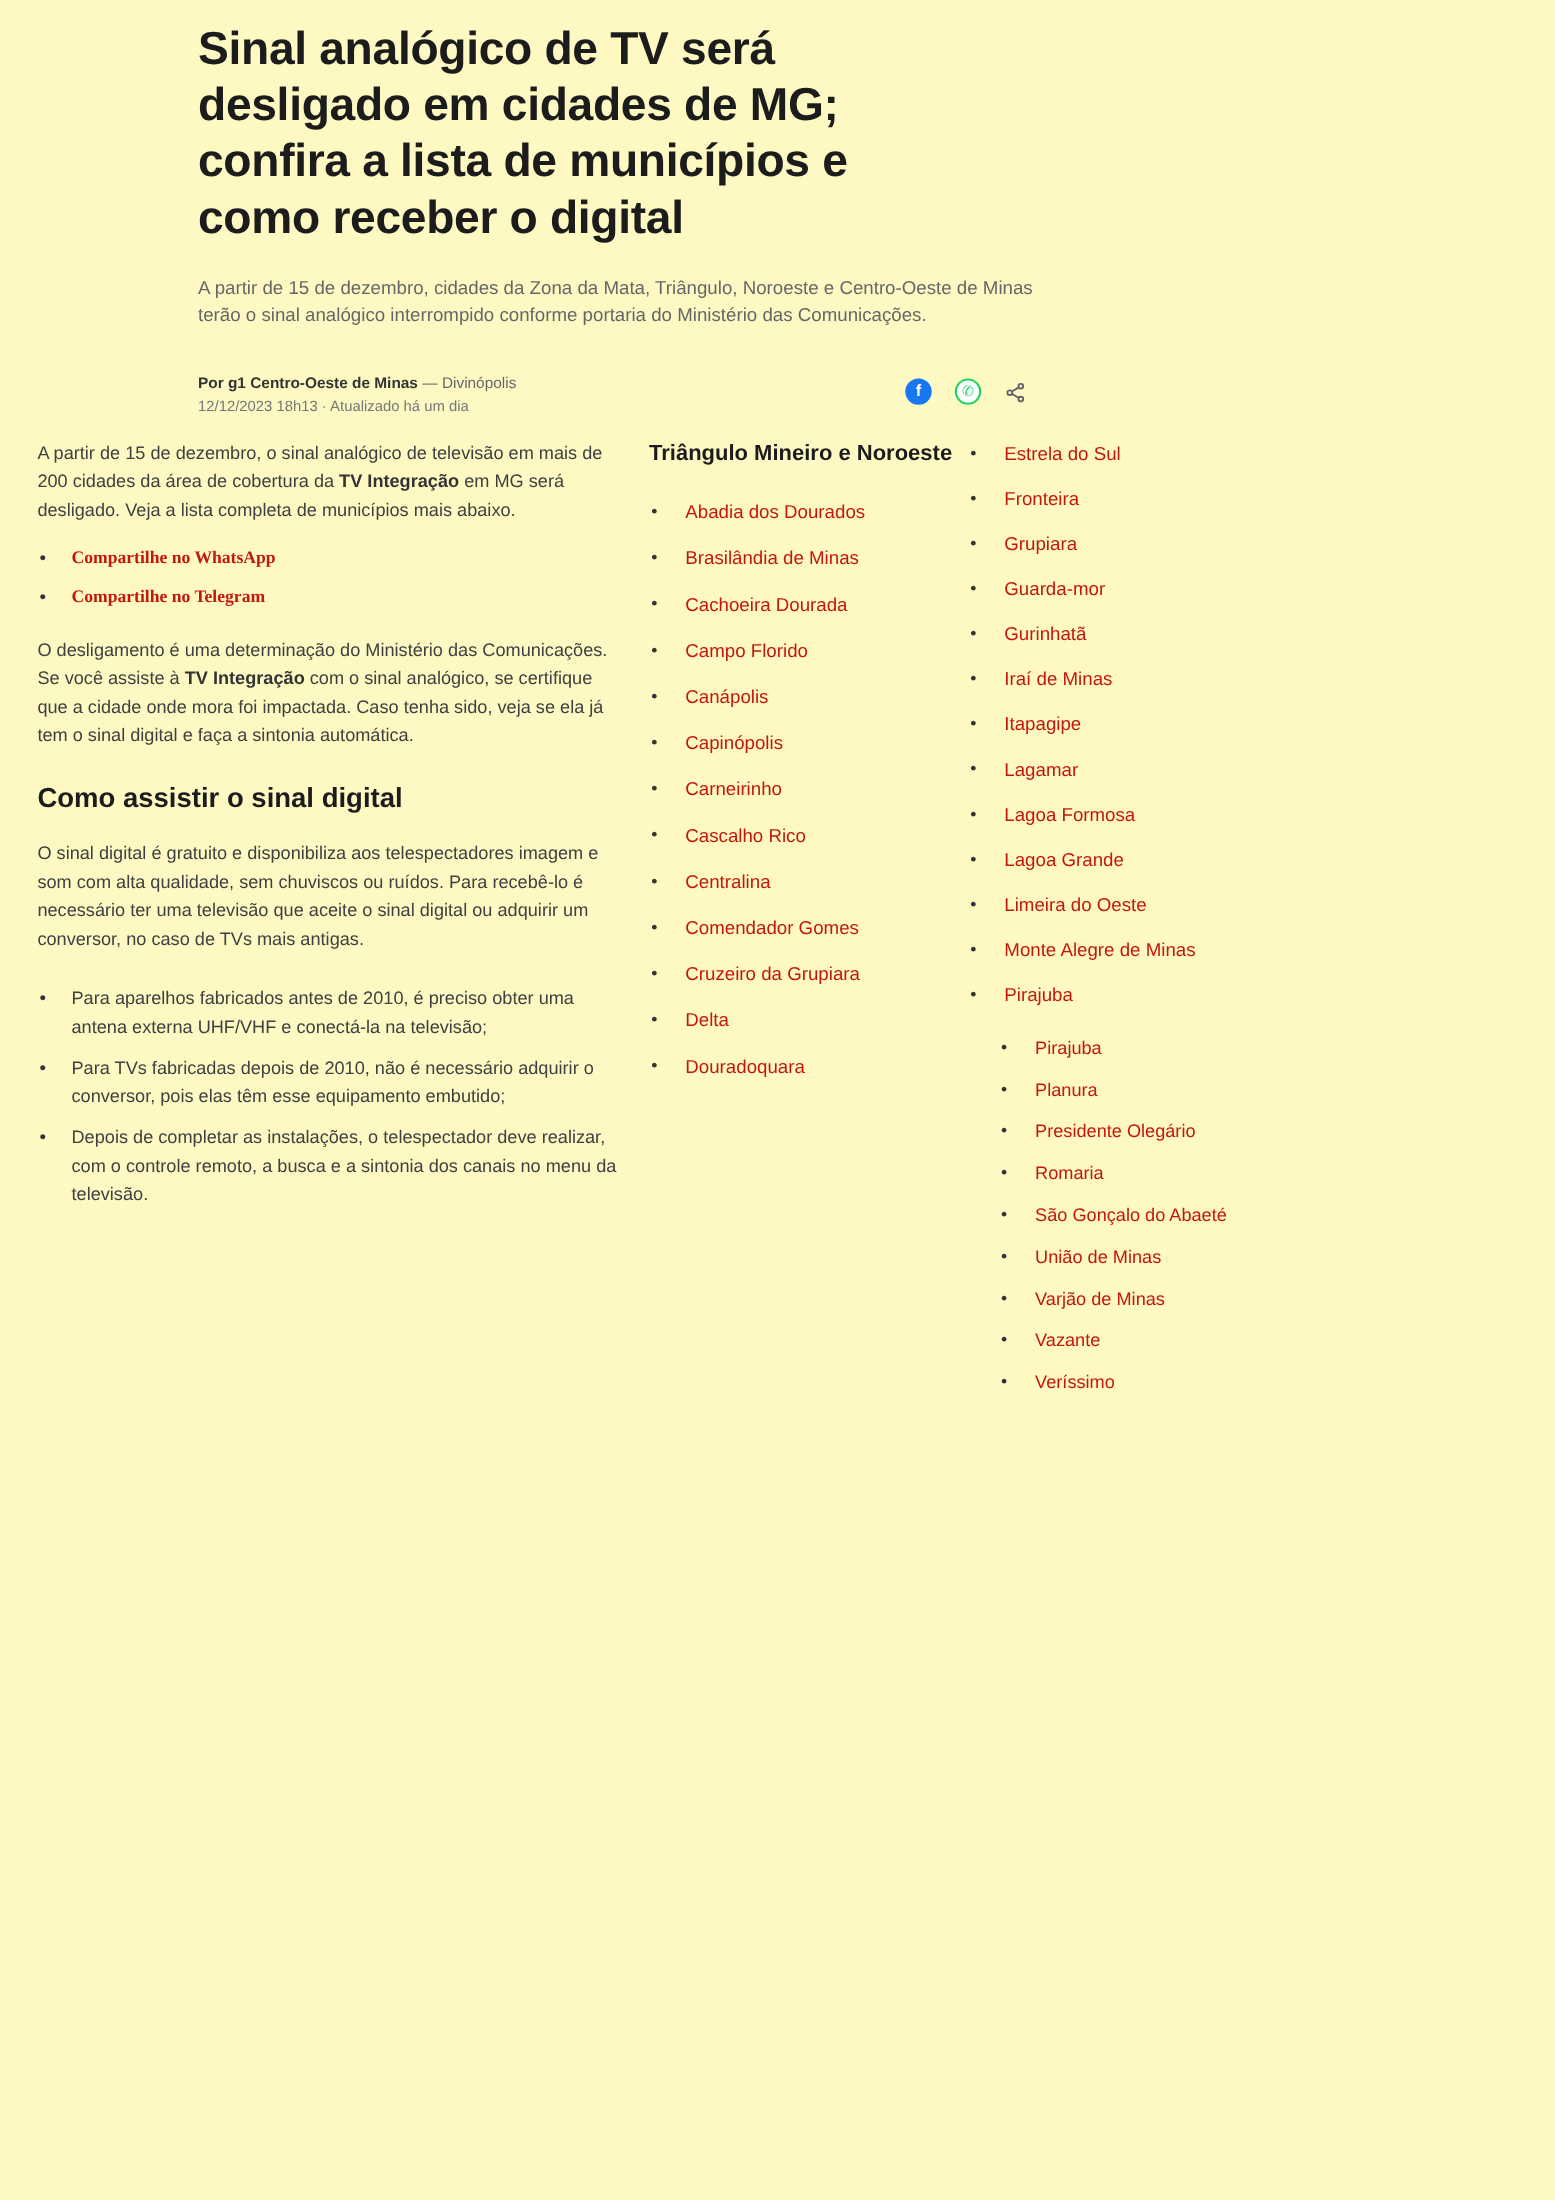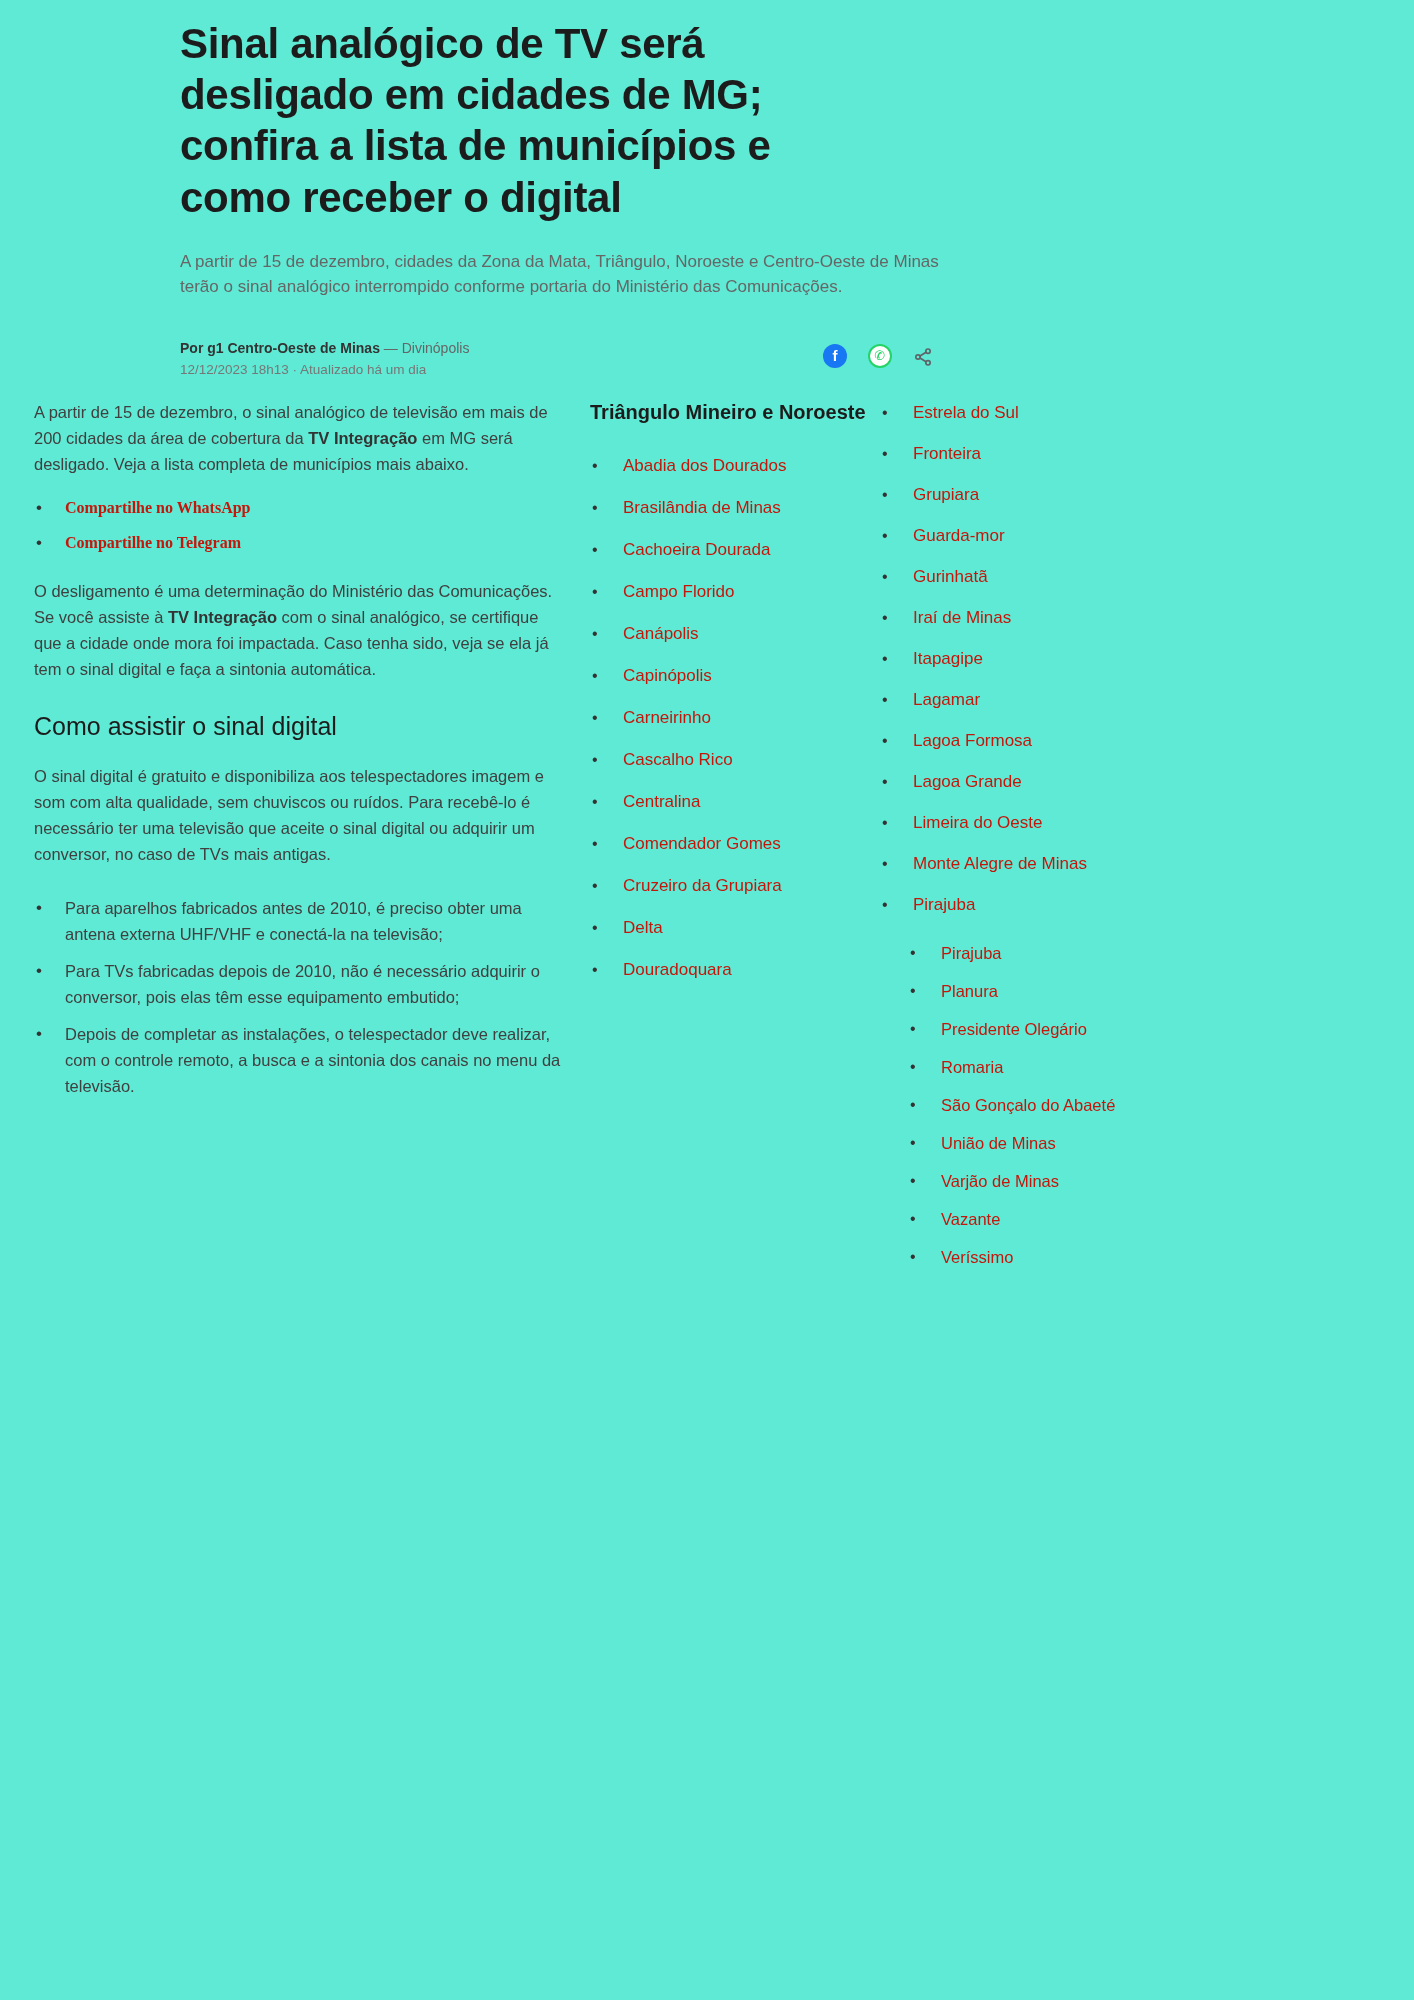--- a/index.html
+++ b/index.html
@@ -2,21 +2,21 @@
 <html lang="pt-BR" style="--link-red: #c4170c; --facebook-blue: #1877f2; --whatsapp-green: #25d366;"><head>
 <meta charset="utf-8">
 <style>
   * { margin: 0; padding: 0; box-sizing: border-box; }
   html, body { background: #ffffff; }
   body { font-family: "Liberation Sans", "DejaVu Sans", sans-serif; }
   .page {
     position: relative;
     width: 1414px;
     height: 2000px;
-    background: #5eead4;
+    background: #fef9c3;
     overflow: hidden;
   }
 
   
   .article-header {
     padding: 18px 0 0 180px;
     width: 945px;
   }
   .headline {
     max-width: 690px;
@@ -96,21 +96,21 @@
   }
   .red-link {
     color: var(--link-red, #c4170c);
     font-weight: 700;
     font-size: 16px;
     cursor: pointer;
     font-family: Liberation Serif, serif;
   }
   .section-heading {
     font-size: 25px;
-    font-weight: 400;
+    font-weight: 700;
     color: #1c1c1c;
     margin: 30px 0 22px 0;
   }
   .instruction-list { list-style: none; margin-top: 28px; }
   .instruction-list li {
     position: relative;
     padding-left: 31px;
     margin-bottom: 11px;
     font-size: 16.5px;
     line-height: 26px;

